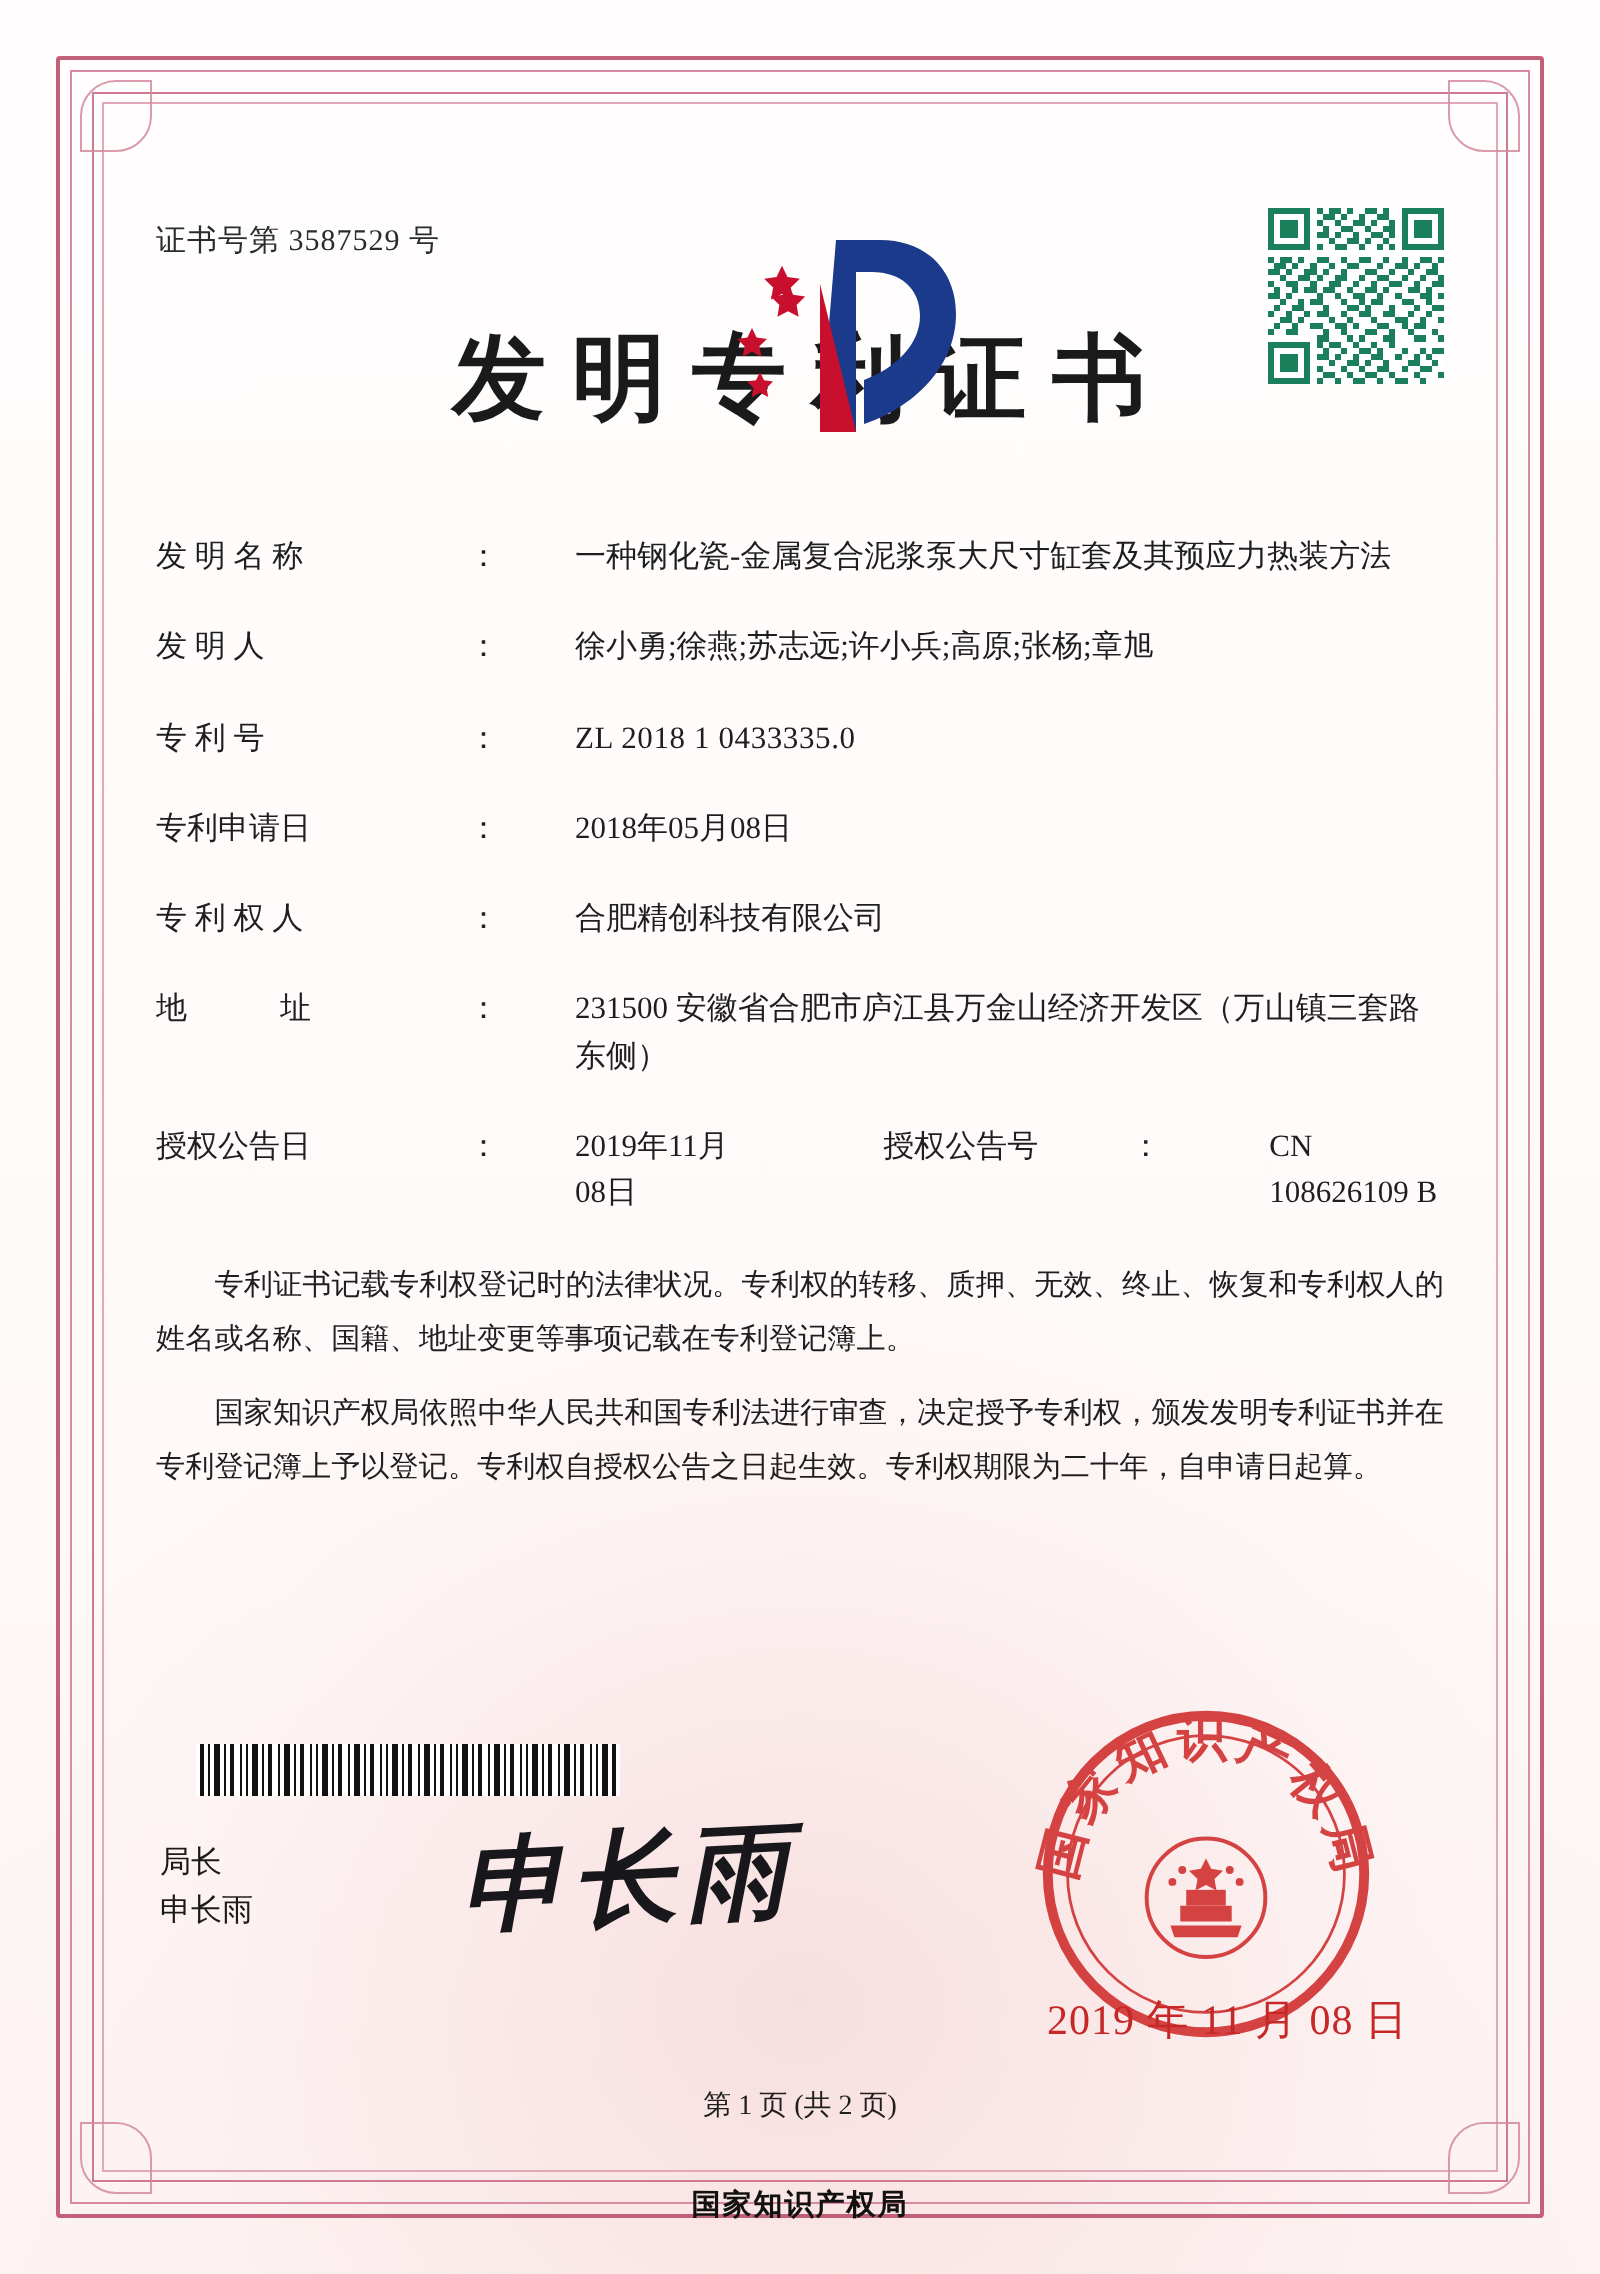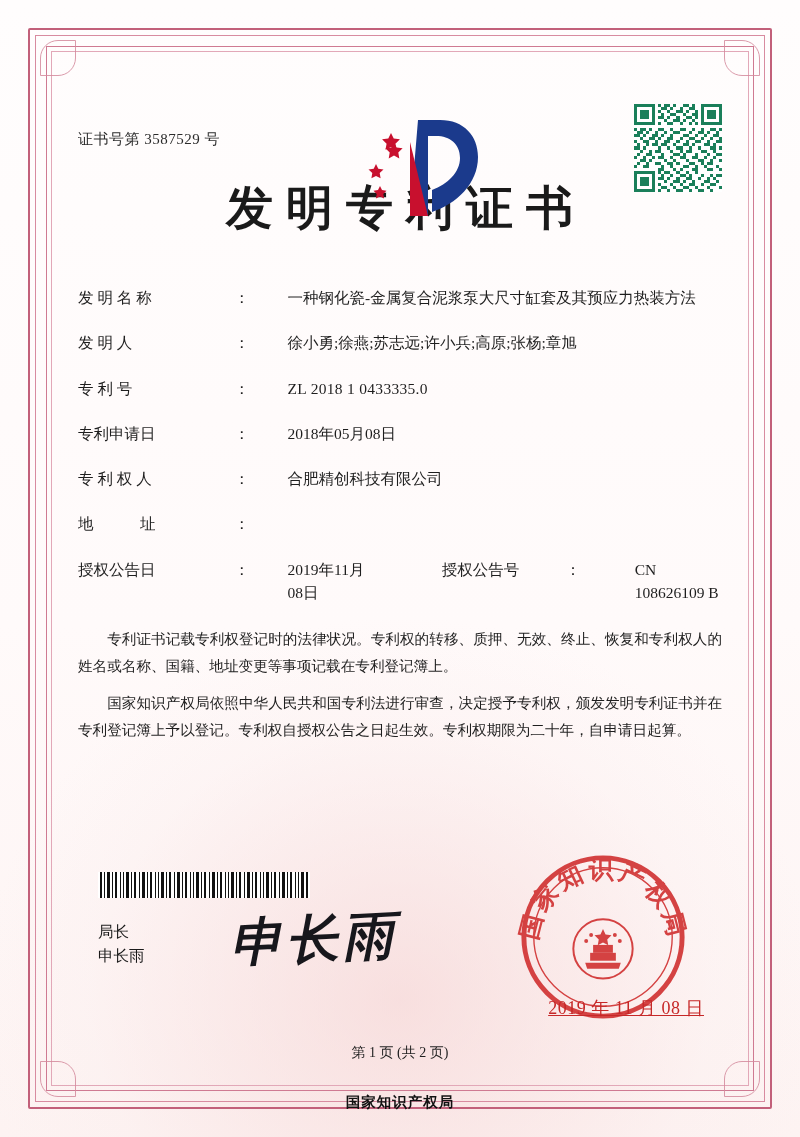--- a/index.html
+++ b/index.html
@@ -85,21 +85,21 @@
     left: 78px;
     top: 86px;
     width: 644px;
   }
 
   .cert-number {
     font-family: "Liberation Serif", serif;
     font-size: 15px;
     letter-spacing: 0.5px;
     color: #2b2b2b;
-    margin-top: 44px;
+    margin-top: 25px;
   }
 
   
   .logo {
     position: absolute;
     left: 258px;
     top: 26px;
     width: 160px;
     height: 110px;
   }
@@ -166,21 +166,21 @@
   .barcode {
     position: absolute;
     left: 98px;
     top: 872px;
     width: 212px;
     height: 26px;
   }
 
   .signature-block {
     position: absolute;
-    left: 98px;
+    left: 80px;
     top: 920px;
     font-family: "Liberation Serif", serif;
     font-size: 15.5px;
     line-height: 1.55;
     color: #1a1a1a;
   }
   .handwriting {
     position: absolute;
     left: 230px;
     top: 905px;
@@ -199,24 +199,23 @@
     right: 108px;
     top: 848px;
     width: 178px;
     height: 178px;
   }
   .seal-date {
     position: absolute;
     right: 96px;
     top: 996px;
     font-family: "Liberation Serif", serif;
-    font-size: 18px;
+    font-size: 21px;
     color: #c62828;
     letter-spacing: 0.5px;
-    text-decoration: underline;
   }
 
   .page-num {
     position: absolute;
     left: 0;
     right: 0;
     top: 1044px;
     text-align: center;
     font-family: "Liberation Serif", serif;
     font-size: 14px;
@@ -505,20 +504,21 @@
 
       <div class="row">
         <div class="label">专 利 权 人</div>
         <div class="colonwrap">：</div>
         <div class="value">合肥精创科技有限公司</div>
       </div>
 
       <div class="row">
         <div class="label">地　　　址</div>
         <div class="colonwrap">：</div>
+        <div class="value">231500 安徽省合肥市庐江县万金山经济开发区（万山镇三套路东侧）</div>
       </div>
 
       <div class="row two-col">
         <div class="label">授权公告日</div>
         <div class="colonwrap">：</div>
         <div>2019年11月08日</div>
         <div class="mid-label">授权公告号</div>
         <div>：</div>
         <div style="margin-left:16px">CN 108626109 B</div>
       </div>

